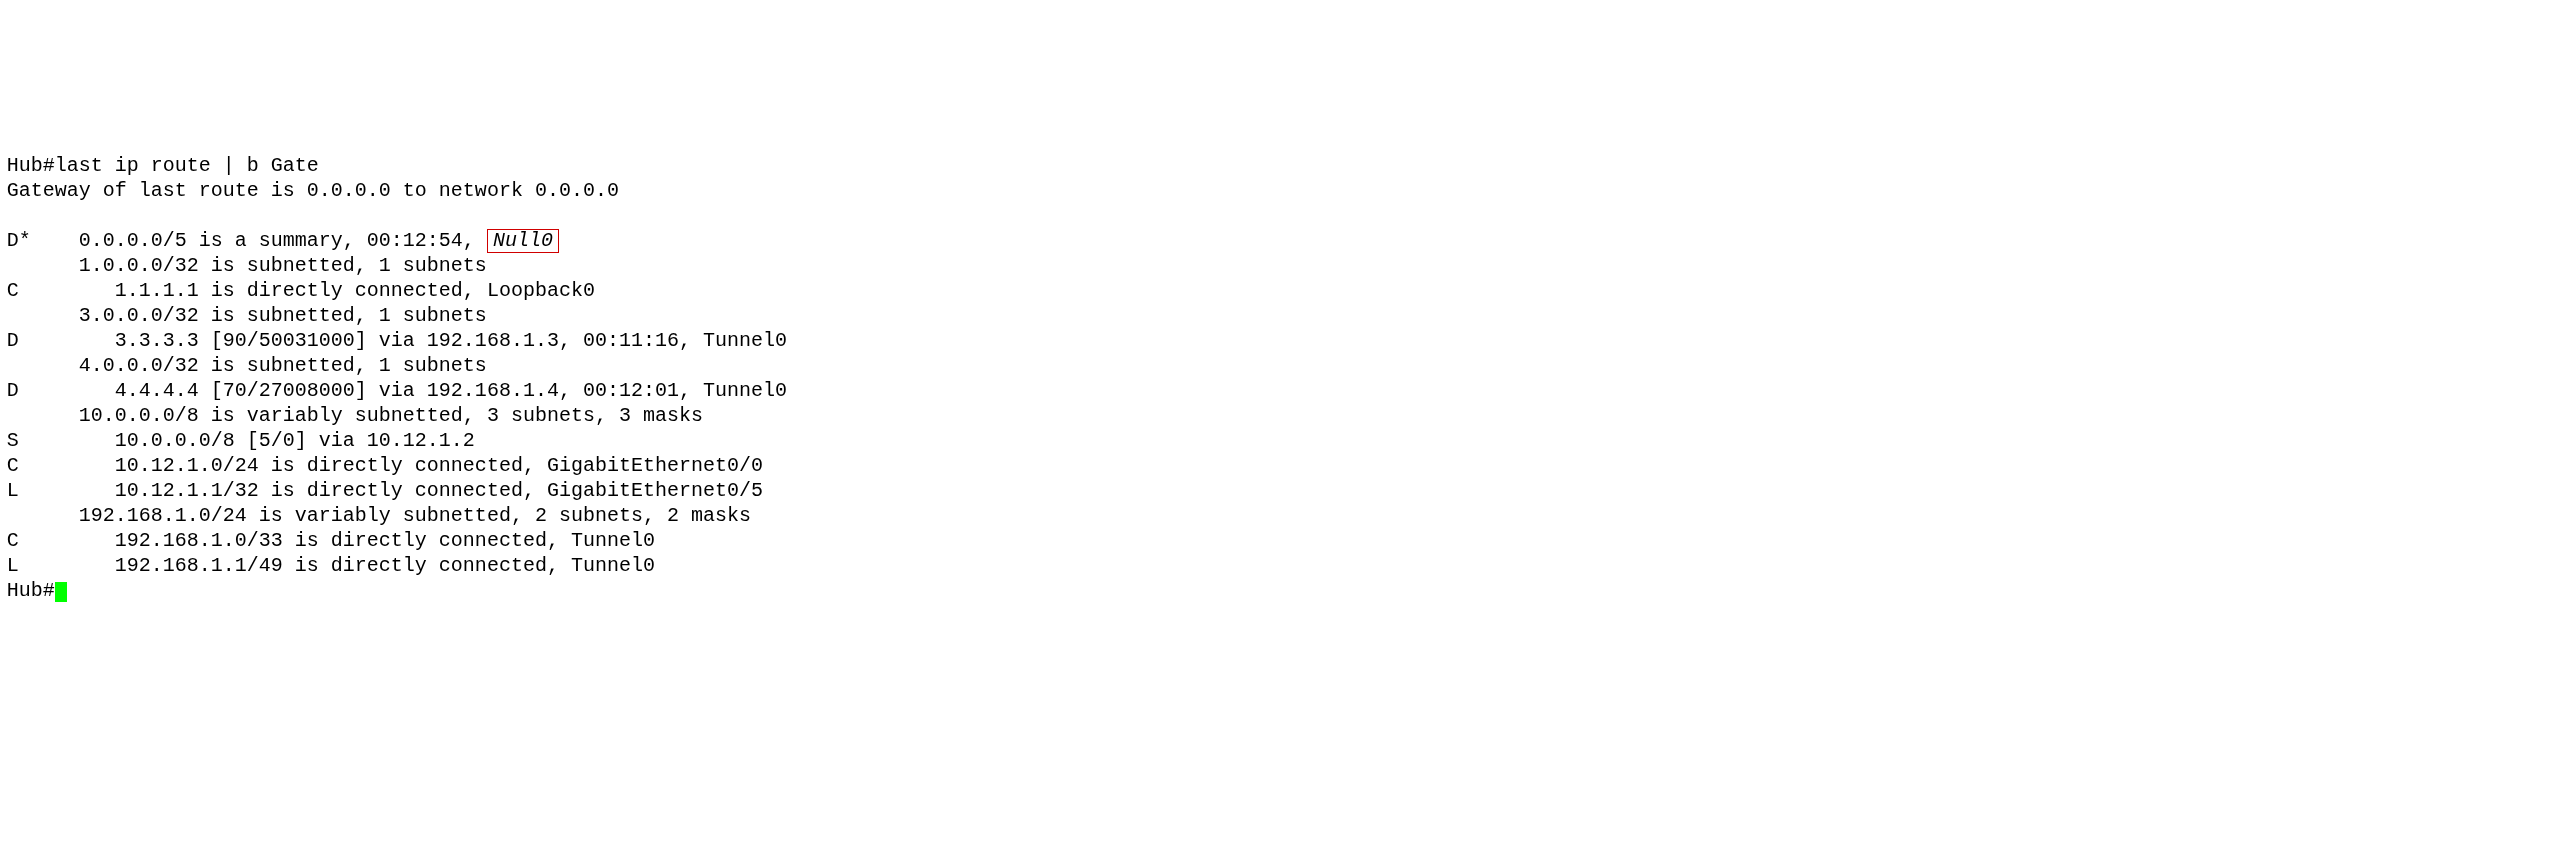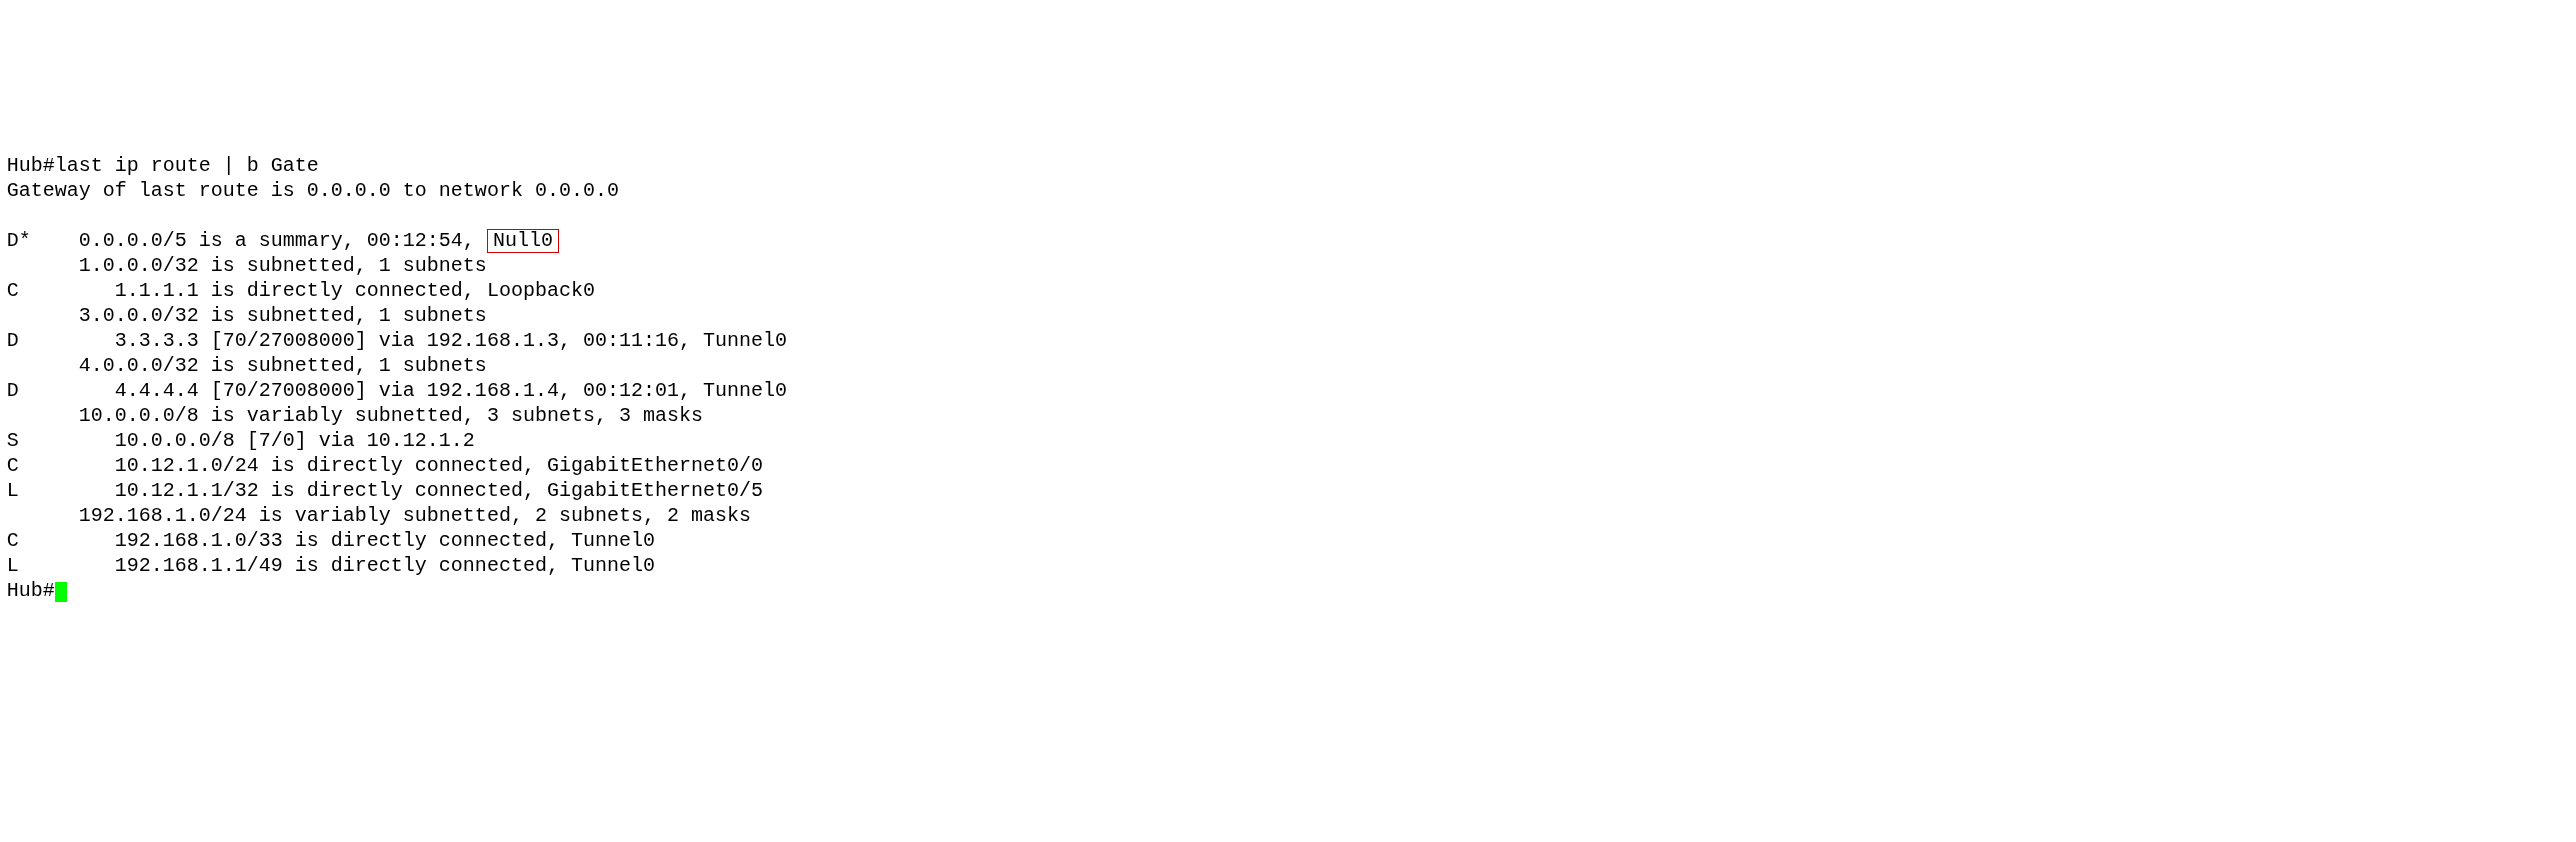--- a/index.html
+++ b/index.html
@@ -13,20 +13,21 @@
     white-space: pre;
   }
   .terminal {
     padding: 3.4px 6.8px;
   }
   .hl-box {
     border: 1.3px solid #d00000;
     padding: 0 5px;
     display: inline-block;
     line-height: 22px;
+    font-style: italic;
   }
   .cursor {
     display: inline-block;
     width: 12px;
     height: 20px;
     background: #00ff00;
     vertical-align: text-bottom;
   }
 </style>
 </head>
@@ -35,25 +36,25 @@
 
 
 <div class="terminal">
 <span>Hub#</span><span>last ip route | b Gate</span>
 <span>Gateway of last route is 0.0.0.0 to network 0.0.0.0</span>
 <span></span>
 <span>D*    0.0.0.0/5 is a summary, 00:12:54, </span><span class="hl-box">Null0</span>
 <span>      1.0.0.0/32 is subnetted, 1 subnets</span>
 <span>C        1.1.1.1 is directly connected, Loopback0</span>
 <span>      3.0.0.0/32 is subnetted, 1 subnets</span>
-<span>D        3.3.3.3 [70/27008000] via 192.168.1.3, 00:11:16, Tunnel0</span>
+<span>D        3.3.3.3 [90/50031000] via 192.168.1.3, 00:11:16, Tunnel0</span>
 <span>      4.0.0.0/32 is subnetted, 1 subnets</span>
 <span>D        4.4.4.4 [70/27008000] via 192.168.1.4, 00:12:01, Tunnel0</span>
 <span>      10.0.0.0/8 is variably subnetted, 3 subnets, 3 masks</span>
-<span>S        10.0.0.0/8 [7/0] via 10.12.1.2</span>
+<span>S        10.0.0.0/8 [5/0] via 10.12.1.2</span>
 <span>C        10.12.1.0/24 is directly connected, GigabitEthernet0/0</span>
 <span>L        10.12.1.1/32 is directly connected, GigabitEthernet0/5</span>
 <span>      192.168.1.0/24 is variably subnetted, 2 subnets, 2 masks</span>
 <span>C        192.168.1.0/33 is directly connected, Tunnel0</span>
 <span>L        192.168.1.1/49 is directly connected, Tunnel0</span>
 <span>Hub#</span><span class="cursor"></span>
 </div>
 
 
 

